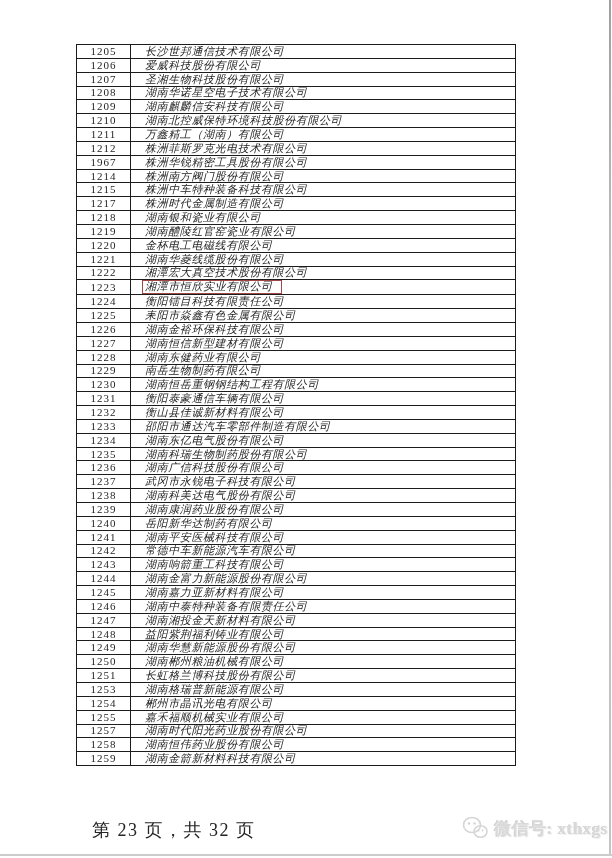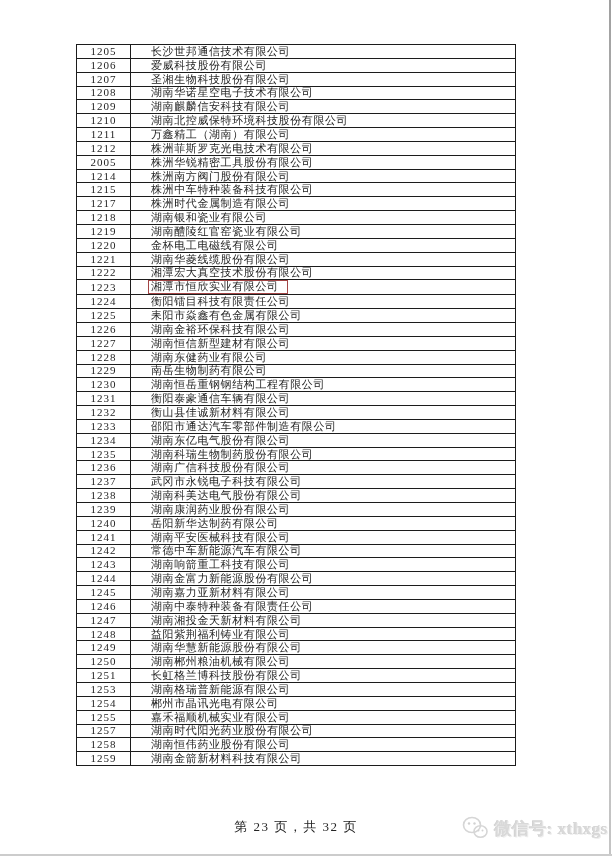--- a/index.html
+++ b/index.html
@@ -43,34 +43,35 @@
     vertical-align: middle;
     white-space: nowrap;
     overflow: hidden;
   }
   td.num-cell {
     width: 54px;
     text-align: center;
     letter-spacing: 1px;
   }
   td.name-cell {
-    padding-left: 20px;
+    padding-left: 14px;
     letter-spacing: 0.6px;
+    font-style: italic;
   }
   .highlight-box {
     display: inline-block;
     border: 1px solid var(--highlight-color, #a24545);
     margin-left: -3px;
     padding: 0px 8px 1px 2px;
   }
   
   .footer-text {
-    position: absolute; left: 76px; top: 818px; width: 440px;
-    text-align: center;
-    font-size: 13px;
+    position: absolute; left: 92px; top: 818px; width: 440px;
+    text-align: left;
+    font-size: 18px;
     color: #242424;
     letter-spacing: 1.5px;
   }
   
   .watermark {
     position: absolute; right: 4px; top: 815px;
     display: flex; align-items: center; gap: 5px;
     color: var(--watermark-color, #d9d9d9);
   }
   .watermark-text {
@@ -115,21 +116,21 @@
           </tr>
           <tr>
             <td class="num-cell">1211</td>
             <td class="name-cell"><span>万鑫精工（湖南）有限公司</span></td>
           </tr>
           <tr>
             <td class="num-cell">1212</td>
             <td class="name-cell"><span>株洲菲斯罗克光电技术有限公司</span></td>
           </tr>
           <tr>
-            <td class="num-cell">2005</td>
+            <td class="num-cell">1967</td>
             <td class="name-cell"><span>株洲华锐精密工具股份有限公司</span></td>
           </tr>
           <tr>
             <td class="num-cell">1214</td>
             <td class="name-cell"><span>株洲南方阀门股份有限公司</span></td>
           </tr>
           <tr>
             <td class="num-cell">1215</td>
             <td class="name-cell"><span>株洲中车特种装备科技有限公司</span></td>
           </tr>

